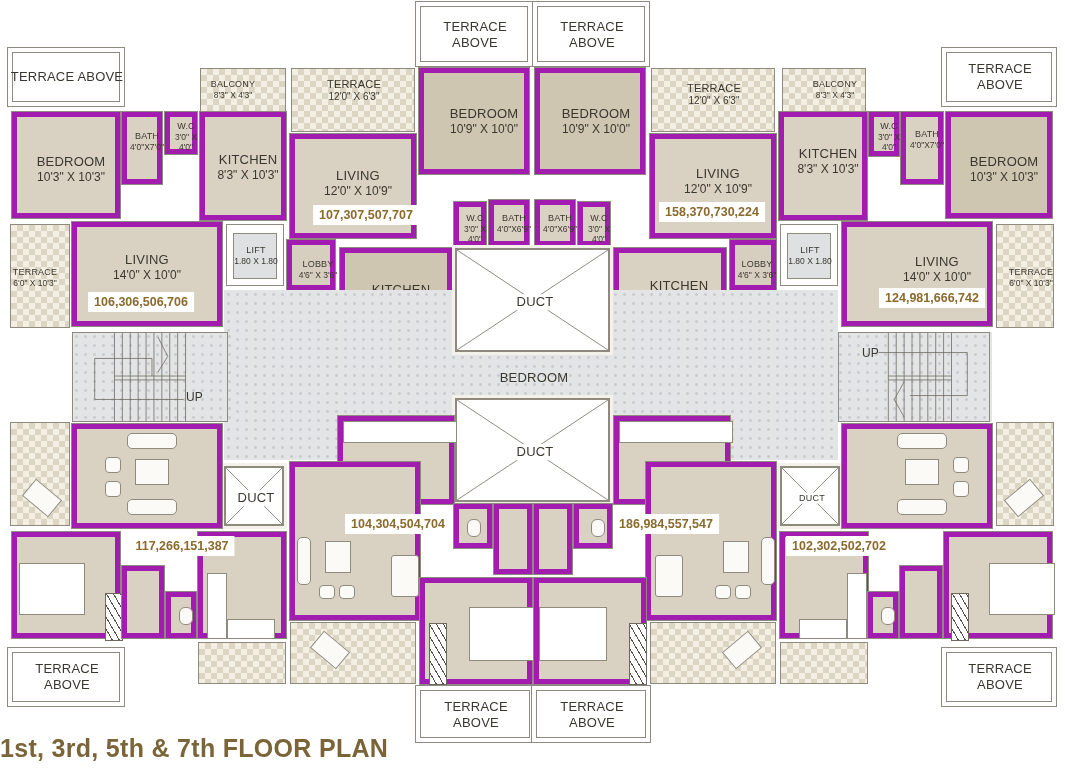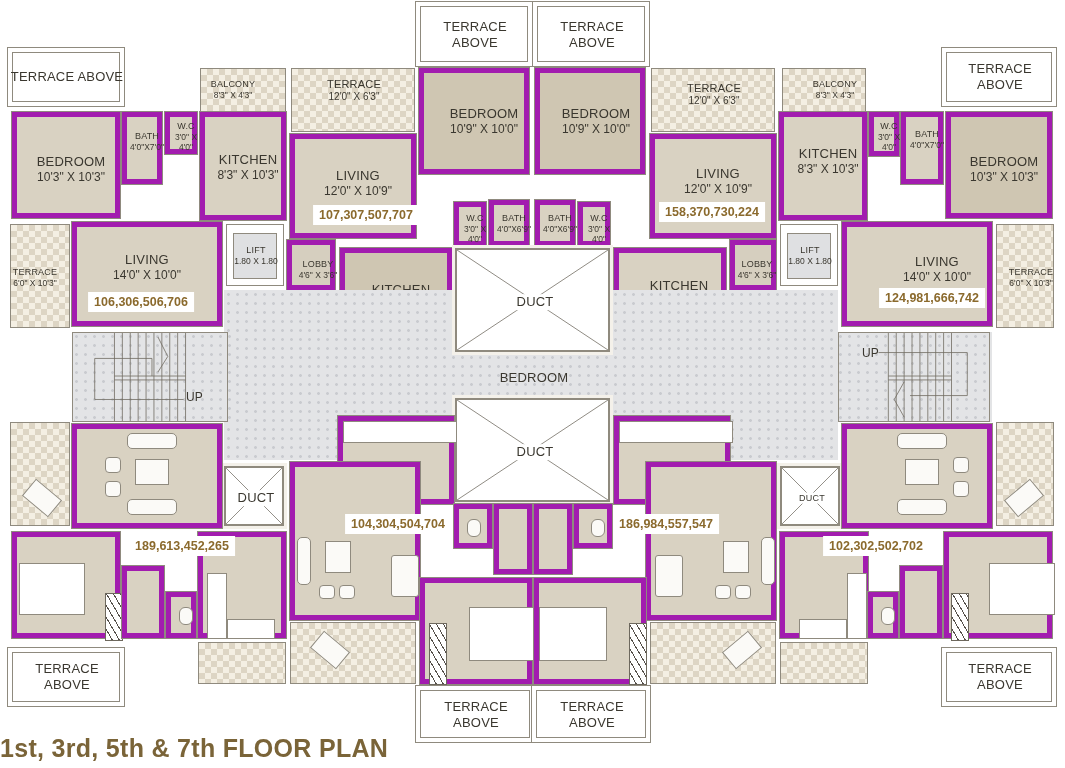--- a/index.html
+++ b/index.html
@@ -355,21 +355,21 @@
   <div class="wardrobe" style="left:88px;top:56px;width:18px;height:48px;"></div>
 </div>
 <div class="room" style="left:122px;top:566px;width:42px;height:72px;"></div>
 <div class="room" style="left:166px;top:592px;width:30px;height:46px;">
   <div class="furn" style="left:8px;top:10px;width:14px;height:18px;border-radius:6px;"></div>
 </div>
 <div class="room" style="left:198px;top:532px;width:88px;height:106px;">
   <div class="counter" style="left:4px;top:36px;width:20px;height:66px;"></div>
   <div class="counter" style="left:24px;top:82px;width:48px;height:20px;"></div>
 </div>
-<div class="tag" style="left:182px;top:546px;">189,613,452,265</div>
+<div class="tag" style="left:182px;top:546px;">117,266,151,387</div>
 <div class="checker" style="left:198px;top:642px;width:88px;height:42px;"></div>
 <div class="terrace-above" style="left:12px;top:652px;width:108px;height:50px;">
   <div class="lbl" style="left:54px;top:24px;width:70px;white-space:normal;">
       <span class="n">TERRACE ABOVE</span>
     </div>
 </div>
 
 <div class="room" style="left:338px;top:416px;width:116px;height:88px;">
   <div class="bed" style="left:0;top:0;width:114px;height:22px;"></div>
   <div class="furn" style="left:4px;top:62px;width:22px;height:20px;"></div>
@@ -435,21 +435,21 @@
   <div class="furn" style="left:106px;top:52px;width:16px;height:16px;border-radius:4px;"></div>
   <div class="furn" style="left:58px;top:30px;width:34px;height:26px;"></div>
 </div>
 <div class="checker" style="left:996px;top:422px;width:58px;height:104px;">
   <div class="furn" style="left:10px;top:64px;width:34px;height:22px;transform:rotate(-40deg);"></div>
 </div>
 <div class="room" style="left:780px;top:532px;width:88px;height:106px;">
   <div class="counter" style="left:62px;top:36px;width:20px;height:66px;"></div>
   <div class="counter" style="left:14px;top:82px;width:48px;height:20px;"></div>
 </div>
-<div class="tag" style="left:876px;top:546px;">102,302,502,702</div>
+<div class="tag" style="left:839px;top:546px;">102,302,502,702</div>
 <div class="room" style="left:868px;top:592px;width:30px;height:46px;">
   <div class="furn" style="left:8px;top:10px;width:14px;height:18px;border-radius:6px;"></div>
 </div>
 <div class="room" style="left:900px;top:566px;width:42px;height:72px;"></div>
 <div class="room" style="left:944px;top:532px;width:108px;height:106px;">
   <div class="wardrobe" style="left:2px;top:56px;width:18px;height:48px;"></div>
   <div class="bed" style="left:40px;top:26px;width:66px;height:52px;"></div>
 </div>
 <div class="checker" style="left:780px;top:642px;width:88px;height:42px;"></div>
 <div class="terrace-above" style="left:946px;top:652px;width:106px;height:50px;">

